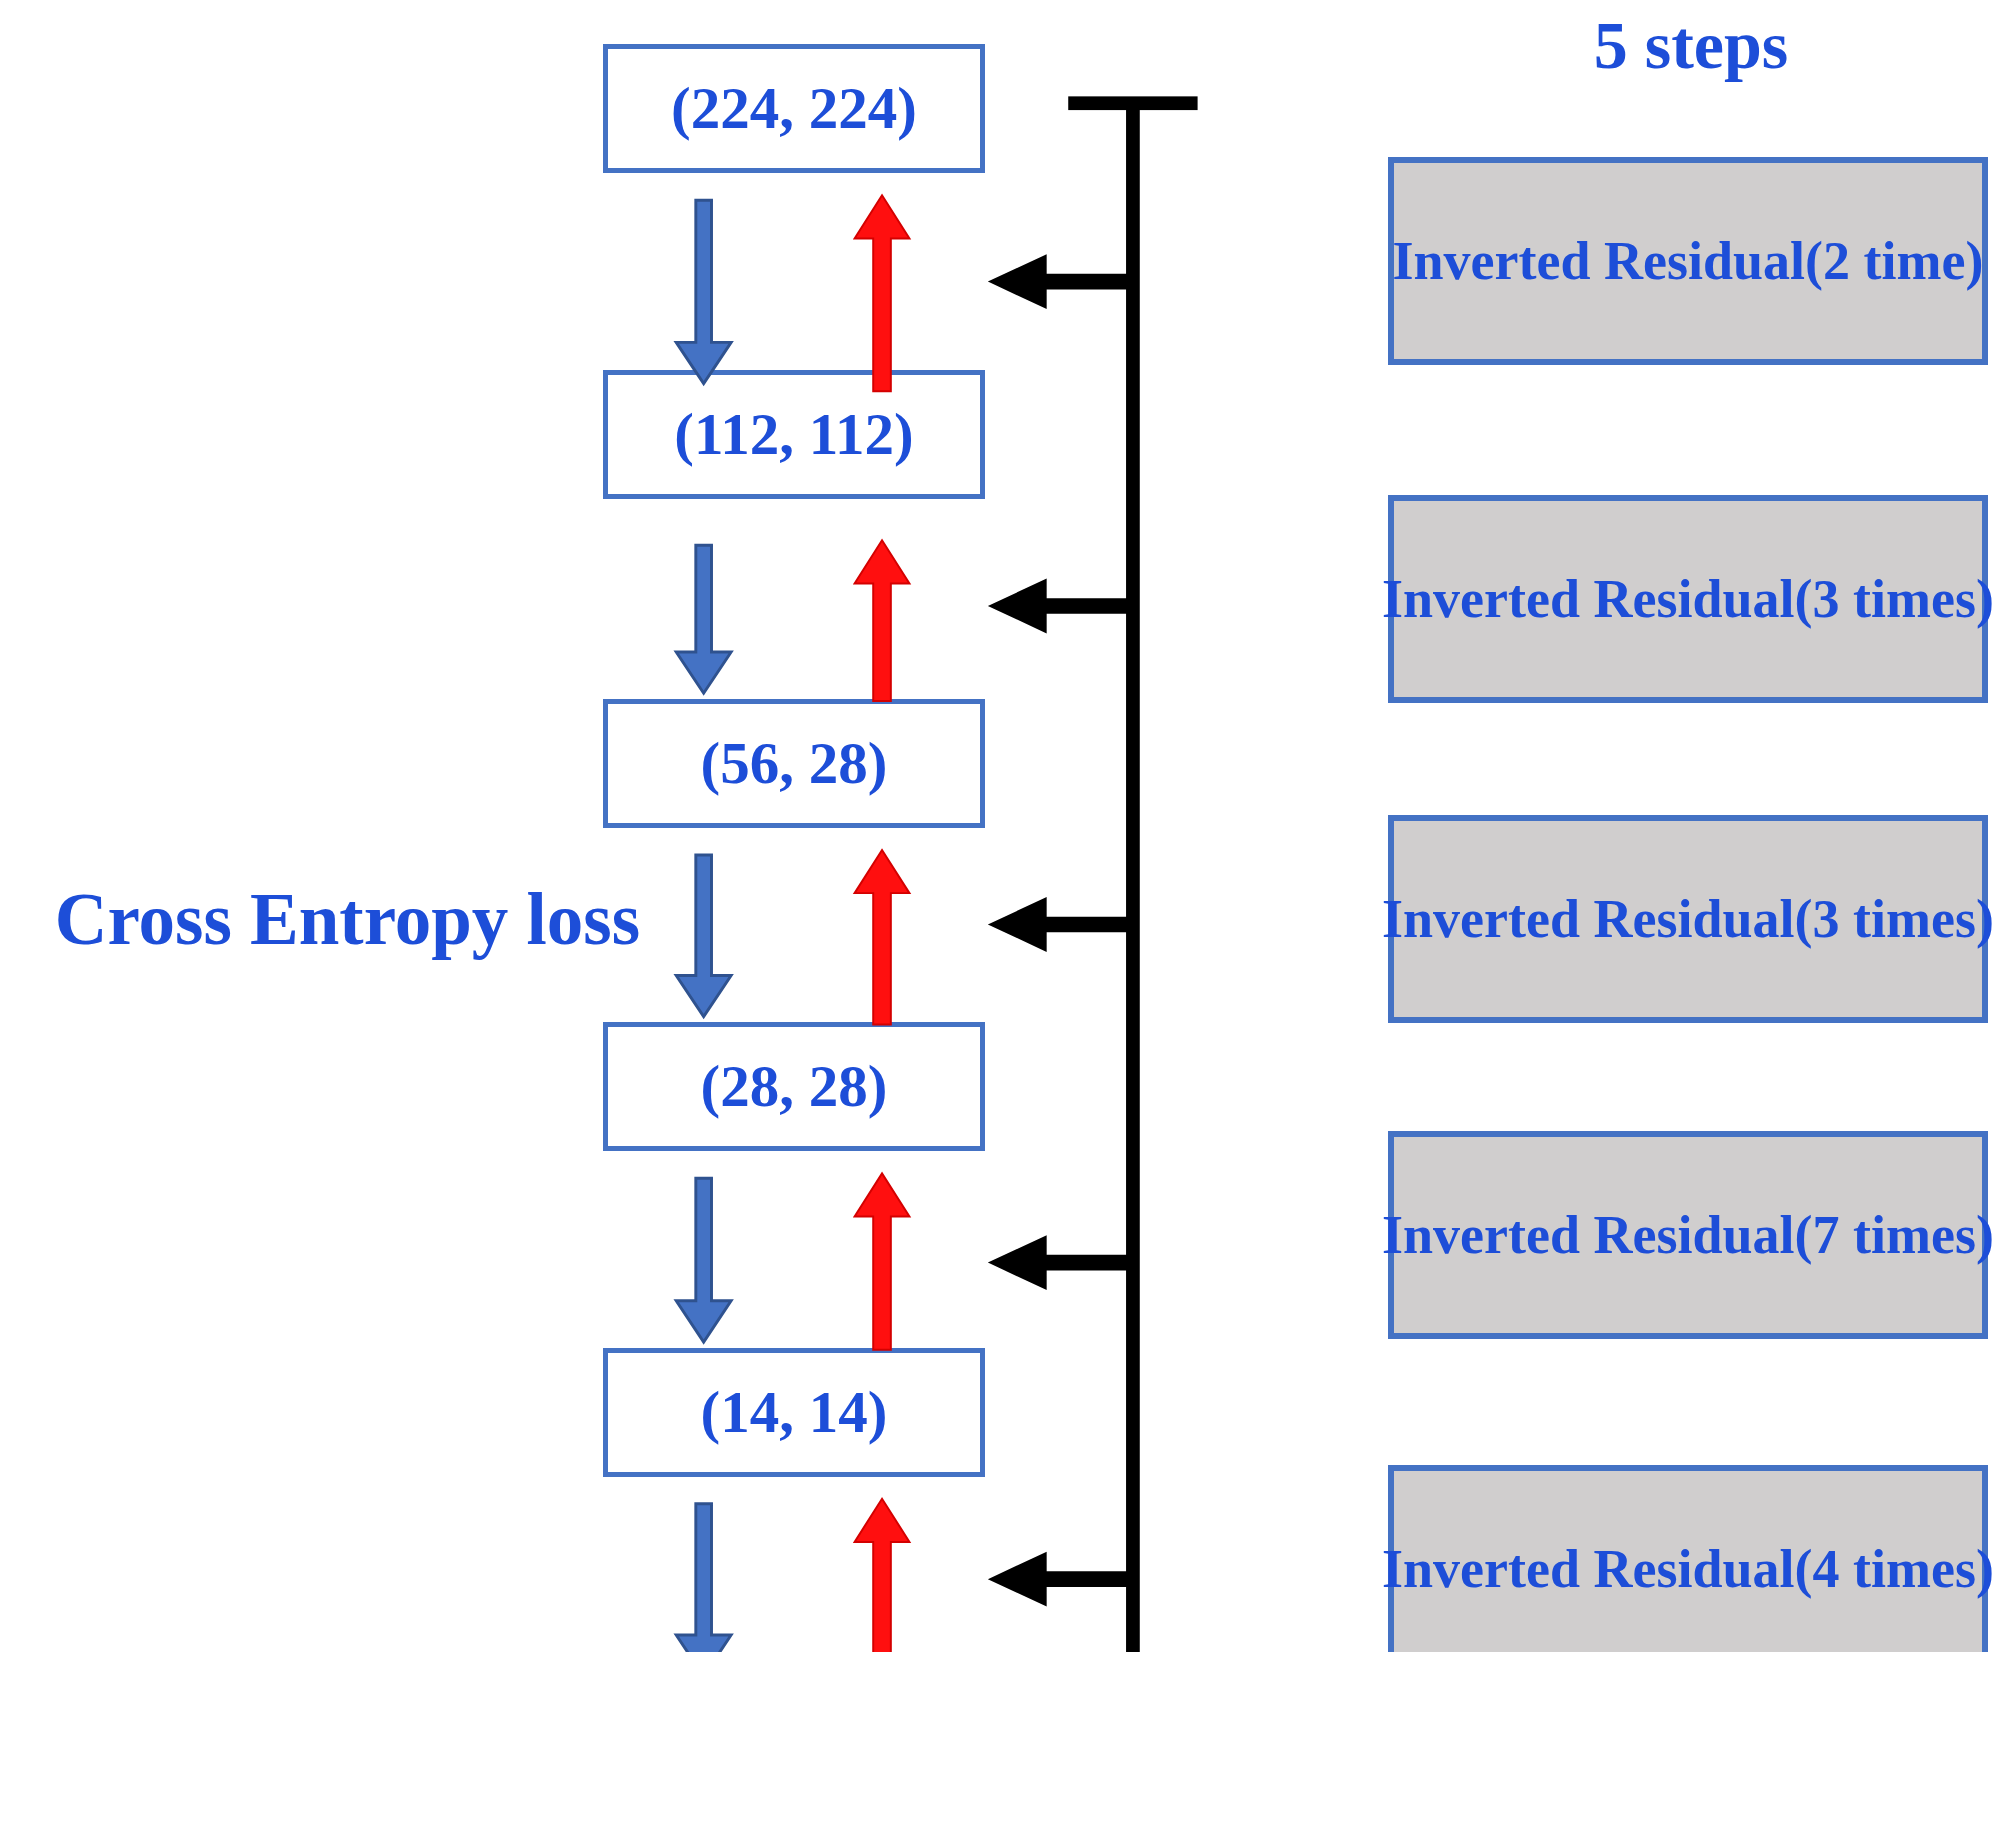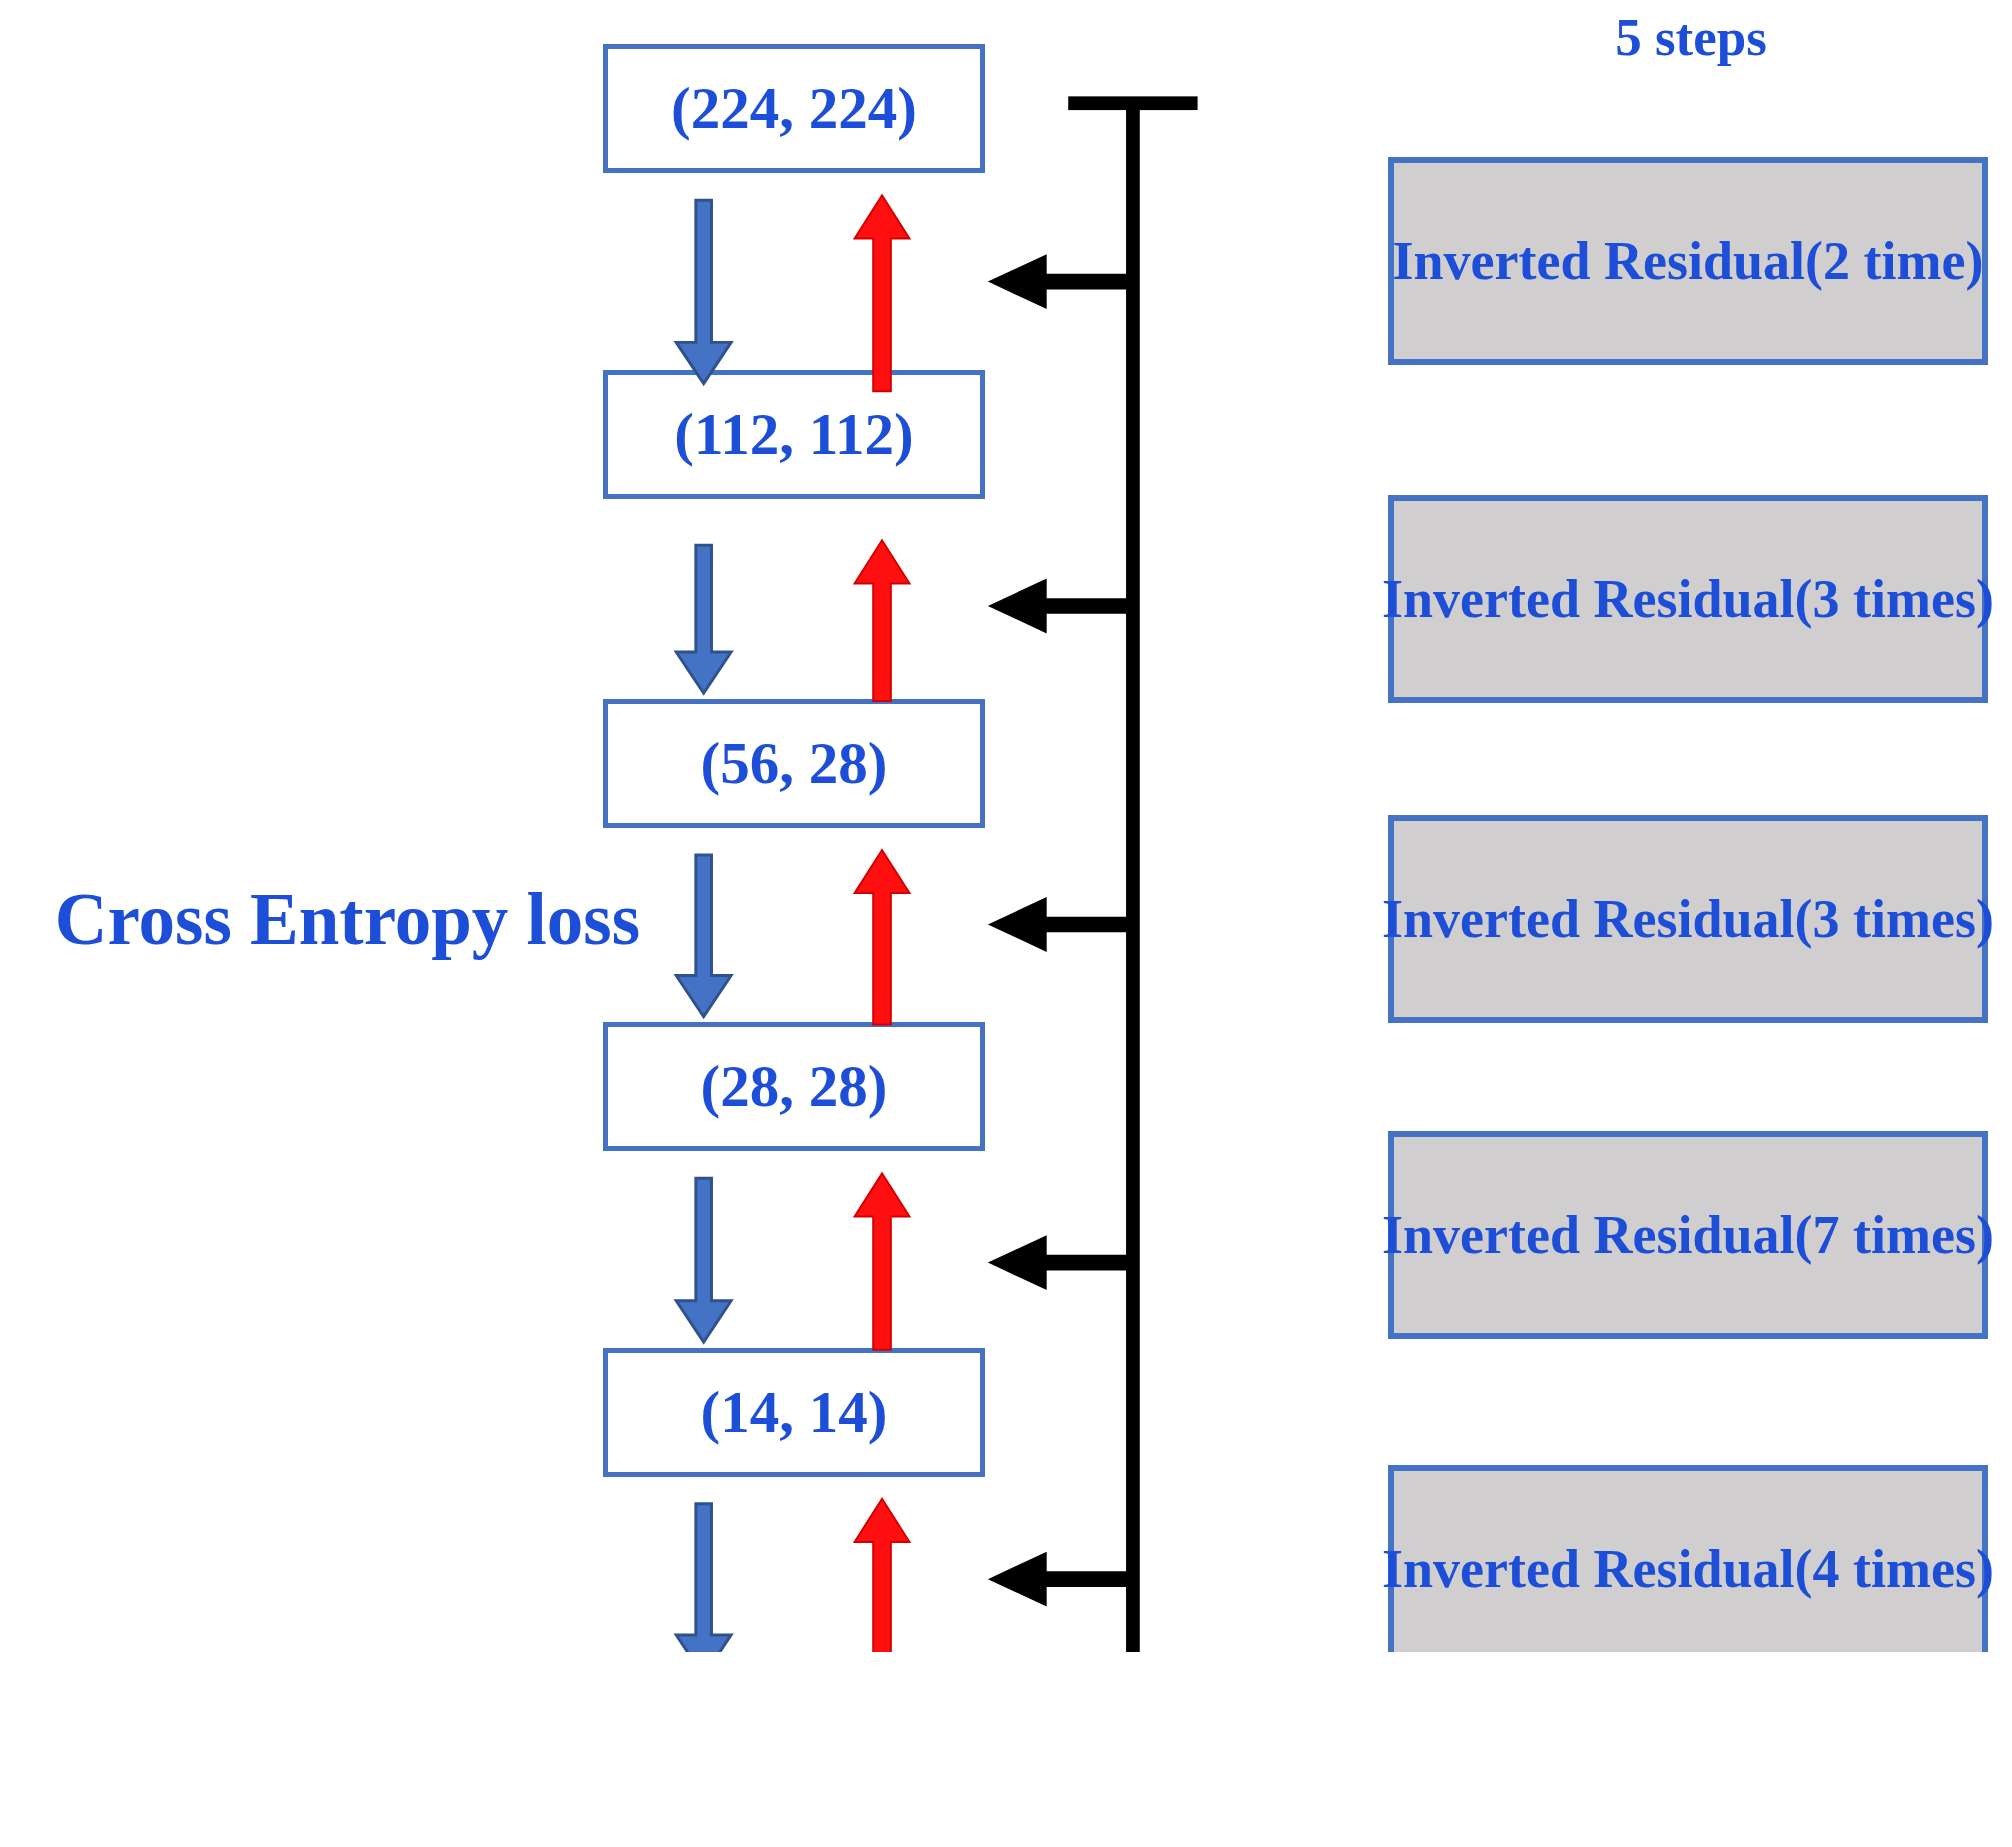--- a/index.html
+++ b/index.html
@@ -30,21 +30,21 @@
     box-sizing:border-box;
     background:#D0CECE;
     border:6.9px solid #4472C4;
     display:flex;align-items:center;justify-content:center;
     z-index:1;
   }
   .resblock span{font-size:54px;line-height:1.38;white-space:nowrap;}
   
   .steps-title{
     position:absolute;left:1539px;top:7.8px;width:304px;
-    text-align:center;font-size:53px;line-height:1.1;z-index:2;
+    text-align:center;font-size:68px;line-height:1.1;z-index:2;
   }
   .loss-label{
     position:absolute;left:15.7px;top:880px;width:667px;
     text-align:left;font-size:73px;line-height:1.1;white-space:nowrap;z-index:2;margin-left:39px;
   }
   
   svg.overlay{position:absolute;left:0;top:0;z-index:3;pointer-events:none;}
   .arrow-blue{stroke:#2F528F;stroke-width:3;}
   .arrow-red{stroke:#D40000;stroke-width:2;}
   .shape-black{stroke:none;}

